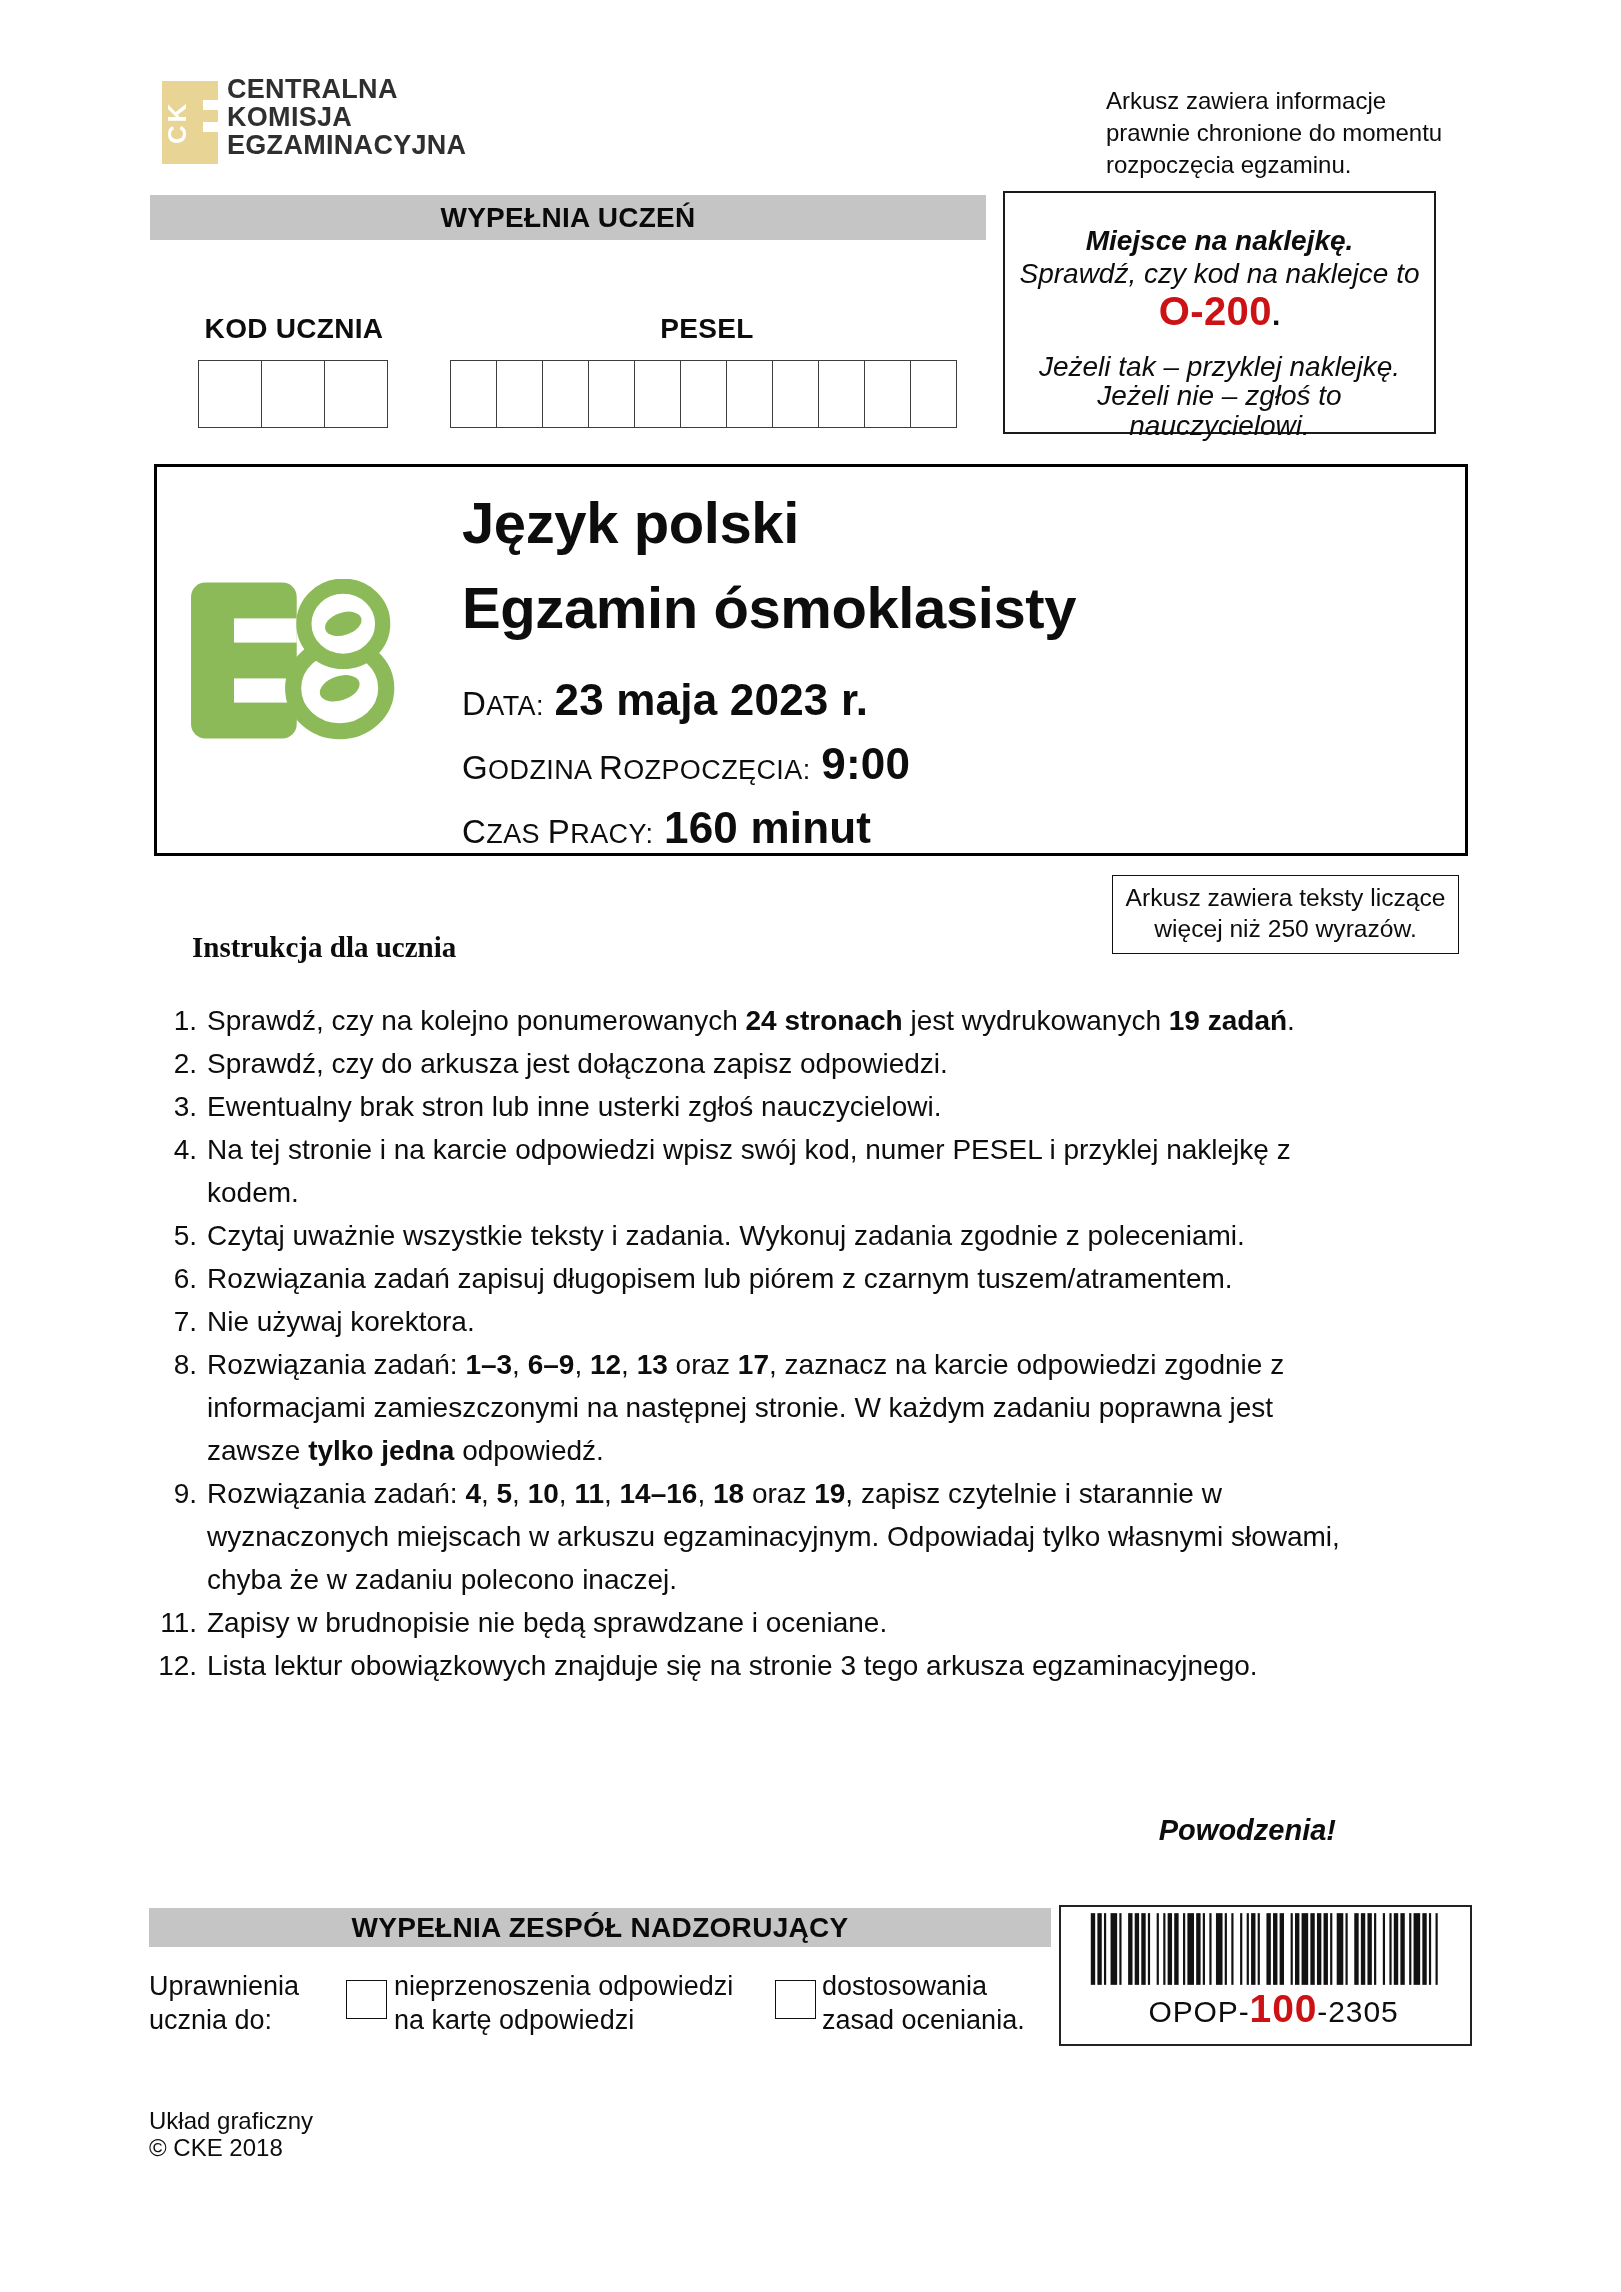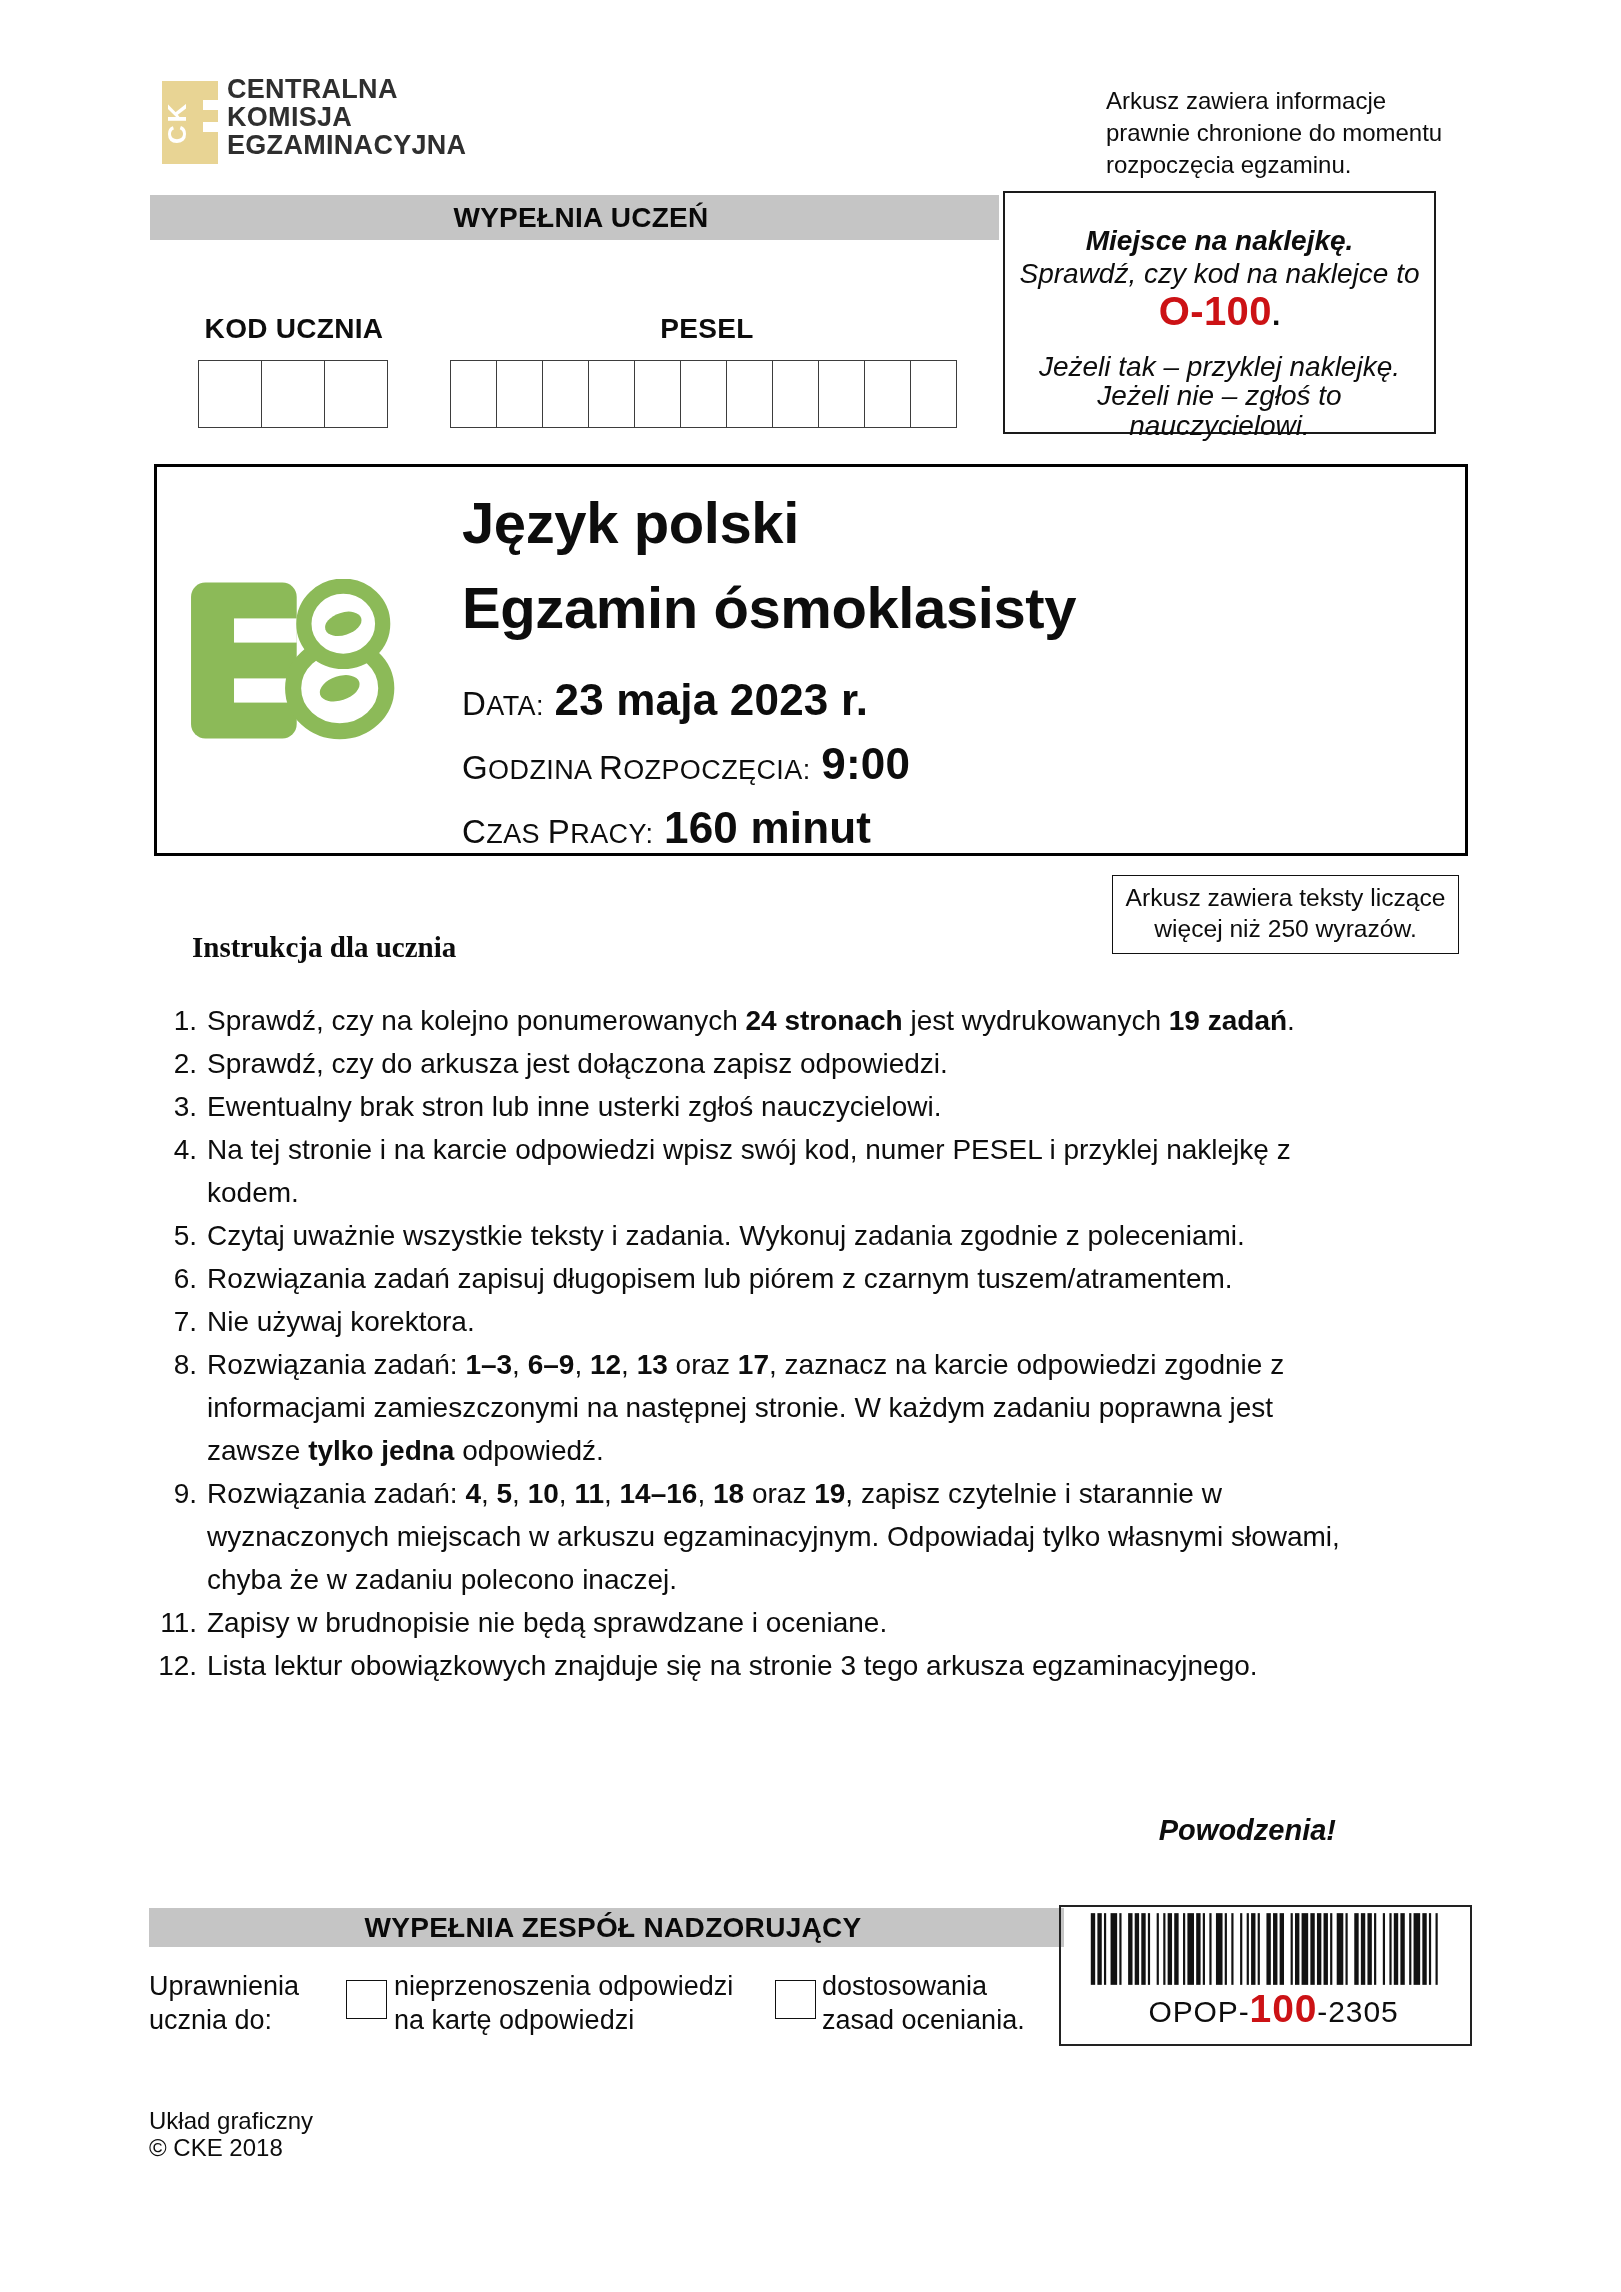--- a/index.html
+++ b/index.html
@@ -15,21 +15,21 @@
           writing-mode:vertical-rl;transform:rotate(180deg);}
   .cke-notch{position:absolute;right:0;width:15px;height:9.9px;background:#ffffff;}
   #cke-n1{top:19px;} #cke-n2{top:41px;}
   #cke-org{left:227px;top:75px;font-size:27px;line-height:28px;font-weight:700;color:#2f2f2f;letter-spacing:0.3px;}
 
   
   #legal-note{left:1106px;top:85px;font-size:24px;line-height:32px;}
 
   
   .graybar{background:#c5c5c5;display:flex;align-items:center;justify-content:center;
-           font-weight:700;font-size:28px;letter-spacing:0.3px;color:#0a0a0a;padding-left:13px;}
+           font-weight:700;font-size:28px;letter-spacing:0.3px;color:#0a0a0a;}
   #student-bar{left:150px;top:195px;width:836px;height:45px;}
   #supervisor-bar{left:149px;top:1908px;width:902px;height:39px;}
 
   
   #sticker-box{left:1003px;top:191px;width:433px;height:243px;border:2.7px solid #1a1a1a;
                box-sizing:border-box;text-align:center;padding-top:32px;}
   #sticker-title{font-size:28px;font-weight:700;font-style:italic;line-height:32px;}
   #sticker-check{font-size:28px;font-style:italic;line-height:34px;}
   #sticker-code-row{line-height:41px;margin-top:0px;}
   #sticker-code{color:#cc1215;font-size:40px;font-weight:700;letter-spacing:0.4px;}
@@ -133,21 +133,21 @@
     <div class="cell"></div>
     <div class="cell"></div>
     <div class="cell"></div>
     <div class="cell"></div>
   </div>
 
 <div class="abs" id="sticker-box">
   <div id="sticker-title">Miejsce na naklejkę.</div>
   <div id="sticker-check">Sprawdź, czy kod na naklejce to</div>
   <div id="sticker-code-row">
-    <span id="sticker-code">O-100</span><span id="sticker-dot">.</span>
+    <span id="sticker-code">O-200</span><span id="sticker-dot">.</span>
   </div>
   <div id="sticker-l2">Jeżeli tak – przyklej naklejkę.</div>
   <div id="sticker-l3">Jeżeli nie – zgłoś to nauczycielowi.</div>
 </div>
 
 <div id="main-box">
   <svg id="e8-logo" viewBox="0 0 244 182" xmlns="http://www.w3.org/2000/svg">
     <rect x="2" y="4" width="118" height="174" rx="16" fill="#8cba58"></rect>
     <rect x="50" y="44" width="70" height="27" fill="#ffffff"></rect>
     <rect x="50" y="111" width="70" height="27" fill="#ffffff"></rect>

